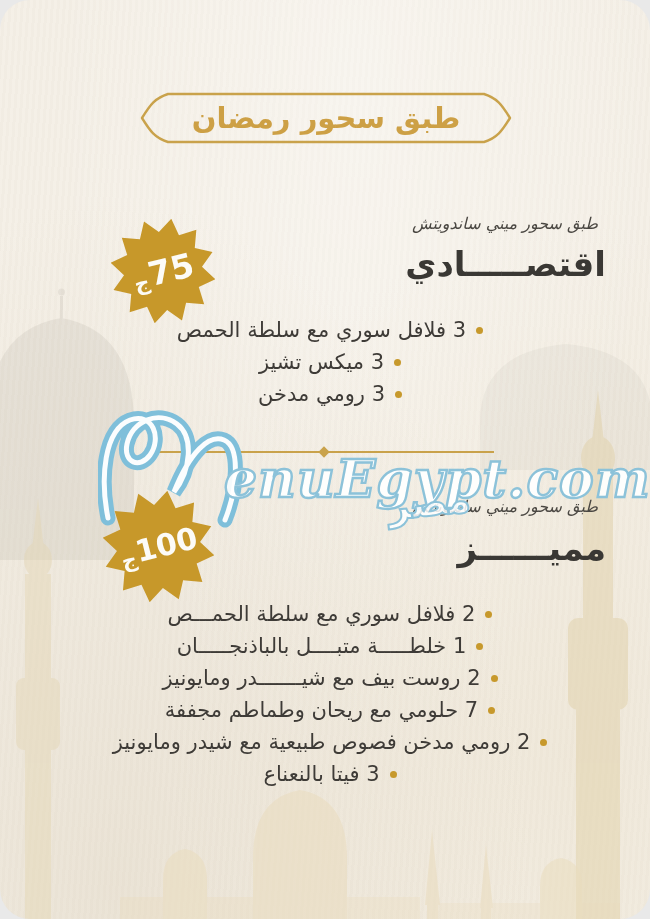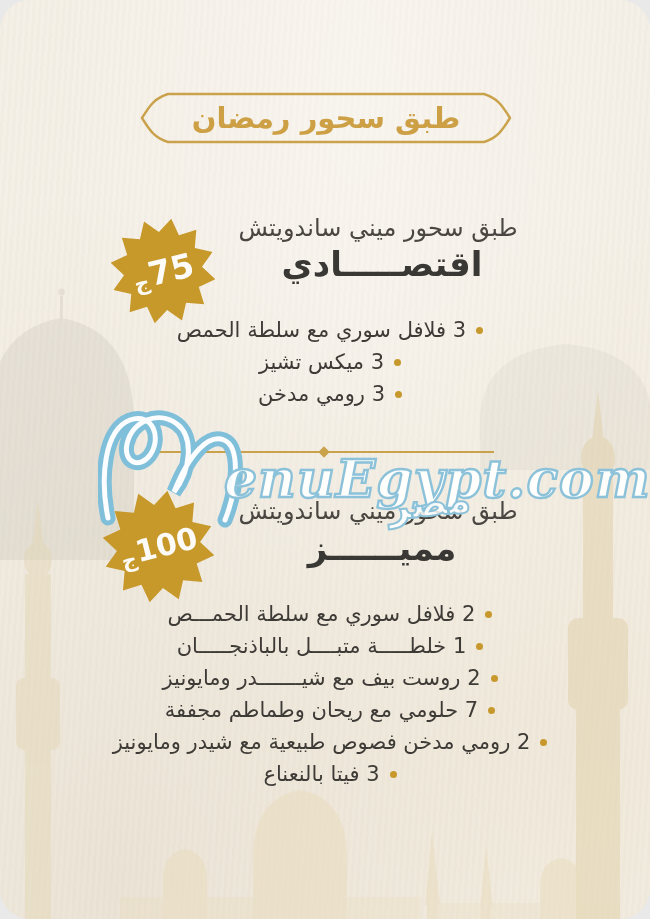--- a/index.html
+++ b/index.html
@@ -36,25 +36,25 @@
     direction:rtl; transform:rotate(-14deg); color:#FCFBF7; font-weight:bold; gap:1px;
   }
   .badge .bnum{font-size:33px; line-height:1;}
   .badge .bunit{font-size:21px; margin-top:14px; line-height:1;}
   #badge-eco{left:110px; top:218px; width:106px; height:106px;}
   #badge-prm{left:102px; top:490px; width:113px; height:113px;}
   #badge-prm .bnum{font-size:30px;}
 
   
   .subtitle{
-    position:absolute; left:158px; right:52px; text-align:center; direction:rtl;
-    font-size:24px; color:#4A4742;
+    position:absolute; left:158px; right:52px; text-align:right; direction:rtl;
+    font-size:16px; color:#4A4742;font-style:italic;
   }
   .secname{
-    position:absolute; left:158px; right:44px; text-align:center; direction:rtl;
+    position:absolute; left:158px; right:44px; direction:rtl;
     font-size:34px; font-weight:bold; color:#3A3834;
   }
   #sub1{top:214px;} #name1{top:244px;}
   #sub2{top:497px;} #name2{top:528px;}
 
   
   .mlist{position:absolute; left:20px; right:10px;}
   #list1{top:314px;} #list2{top:598px;}
   .mitem{
     display:flex; direction:rtl; justify-content:center; align-items:center;

